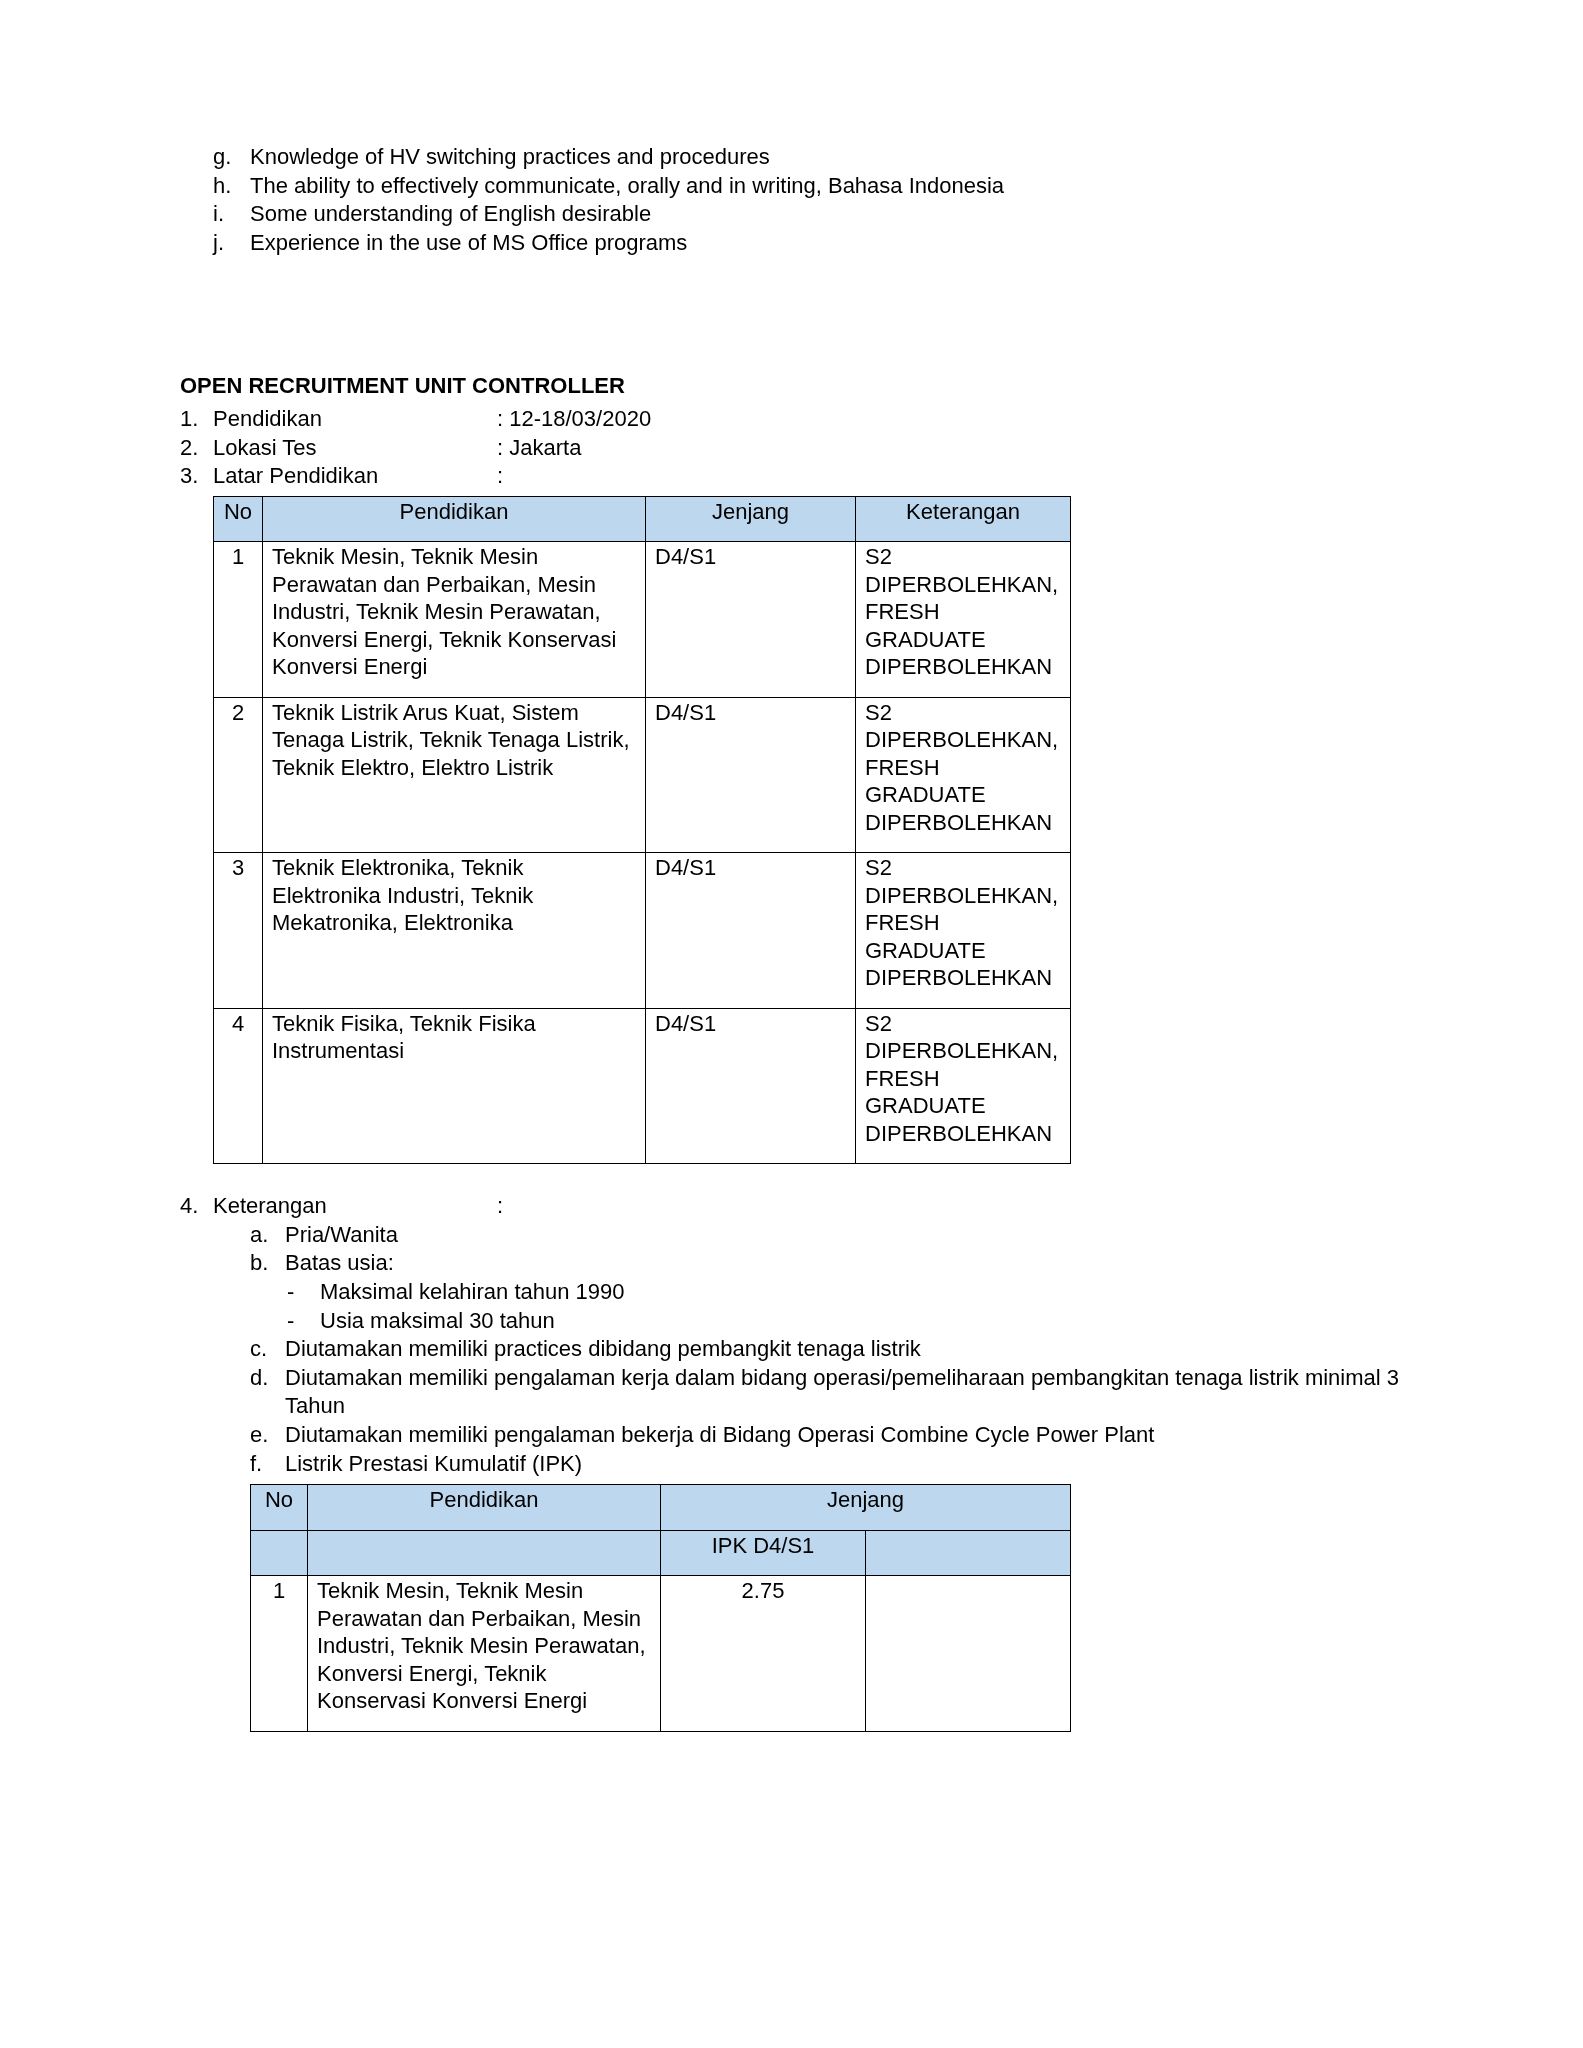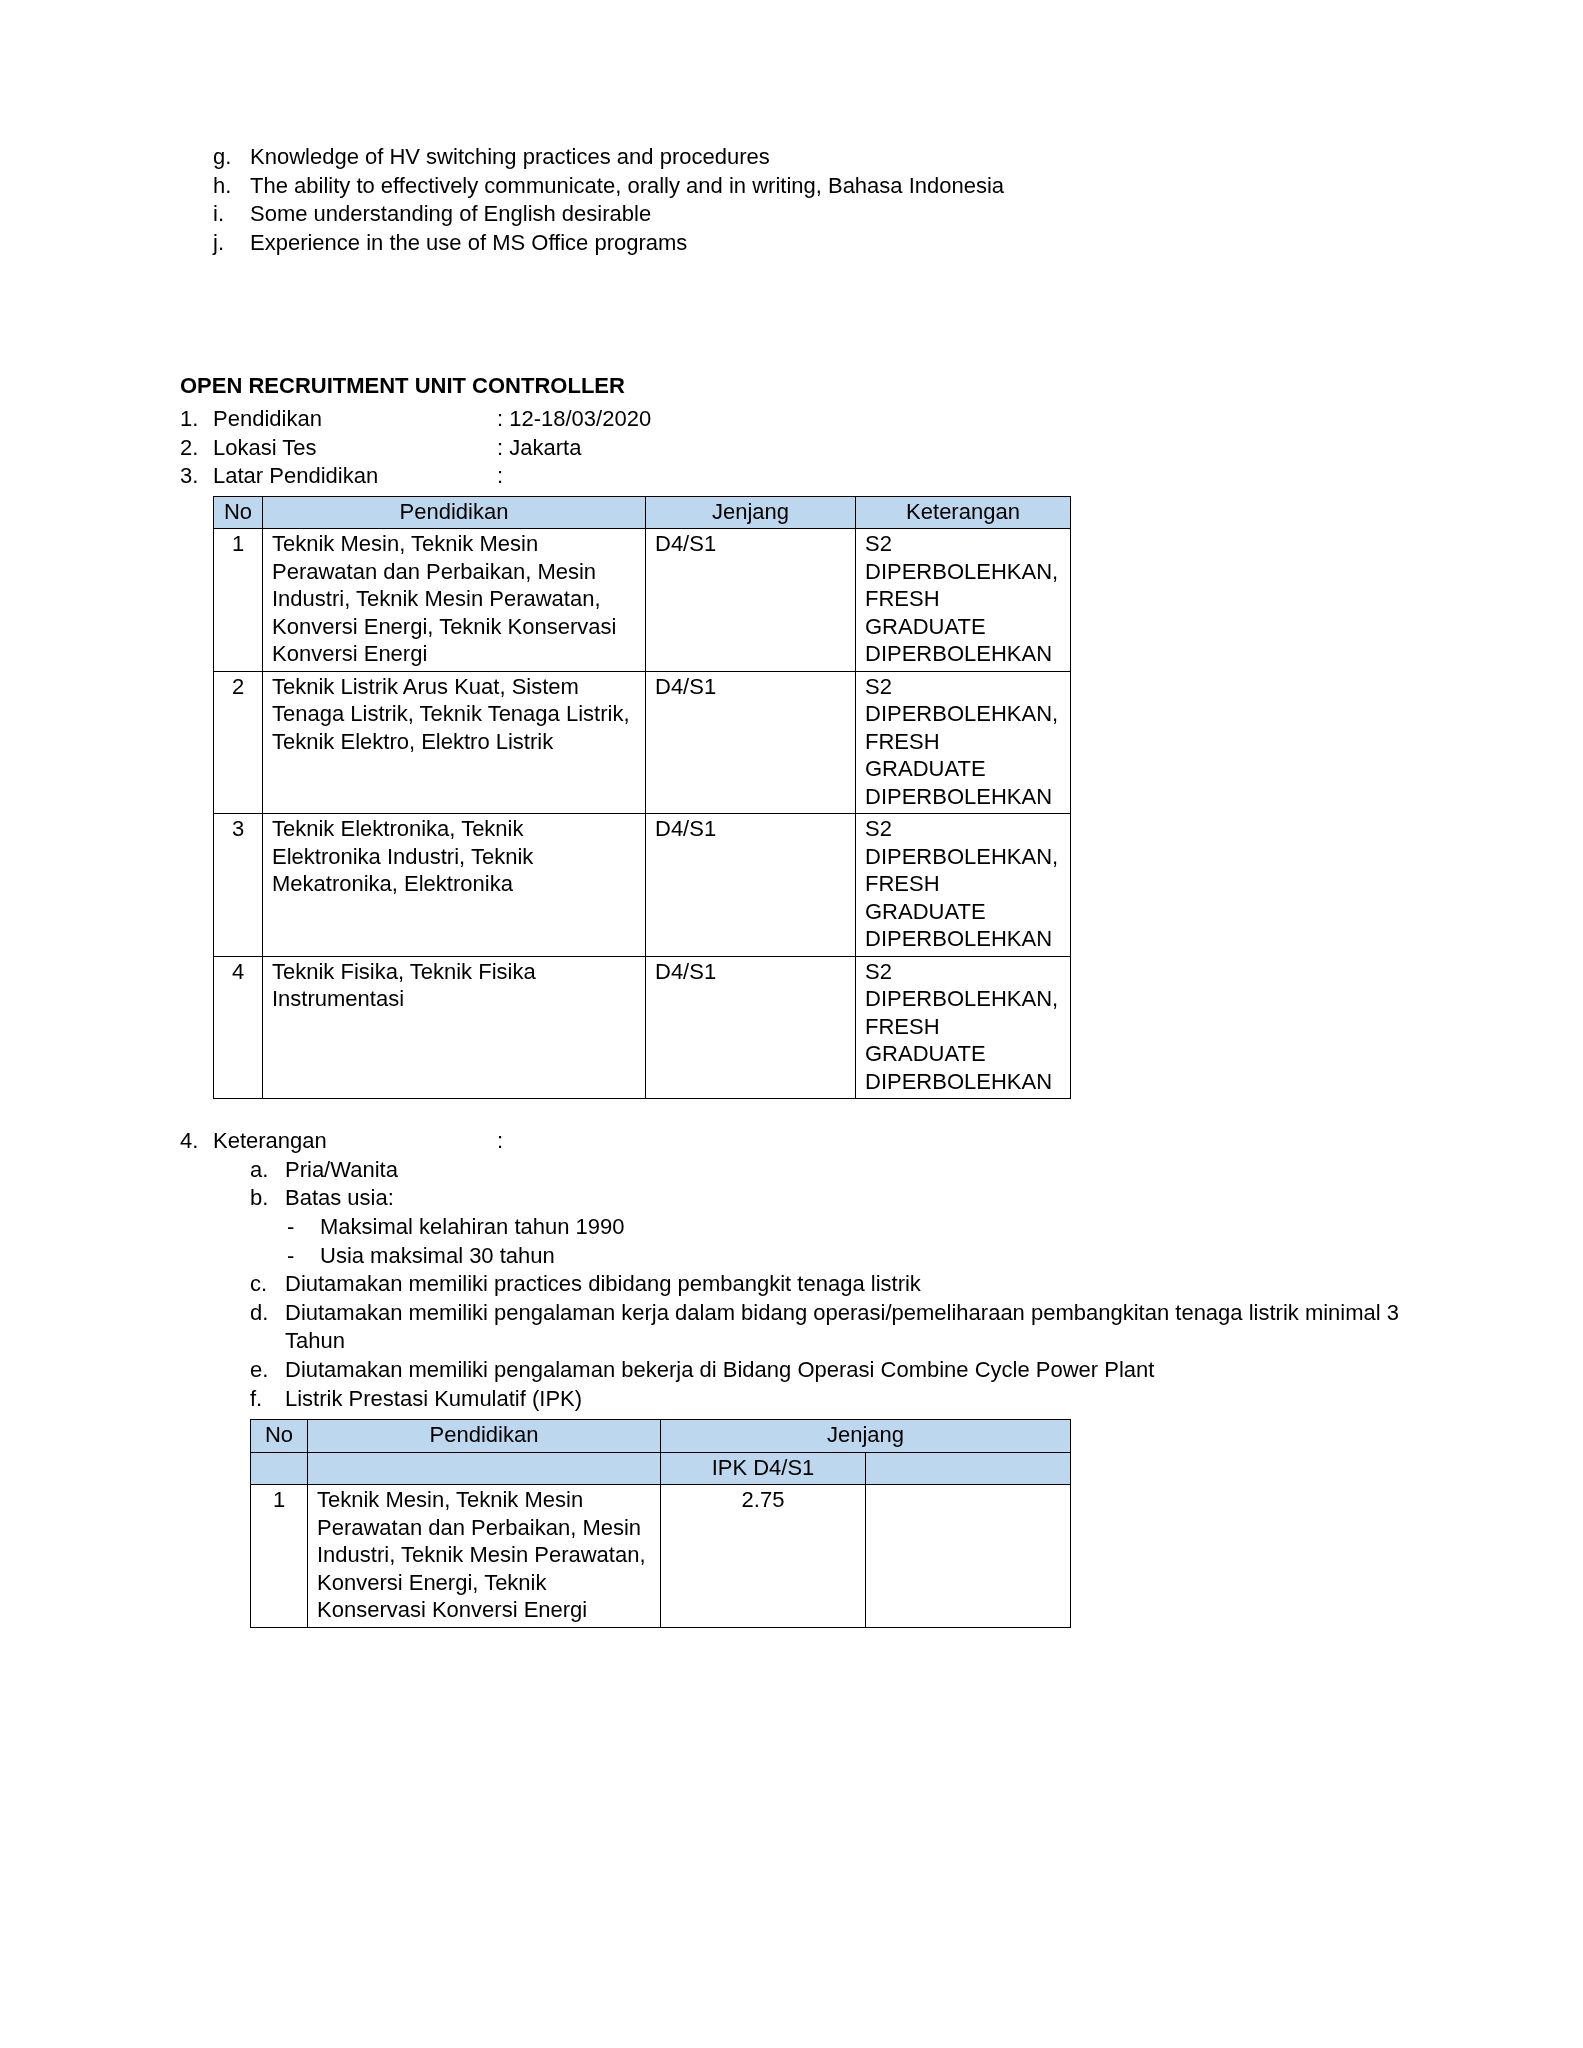--- a/index.html
+++ b/index.html
@@ -44,21 +44,21 @@
   .num-value  { flex: 1; }
 
   
   table.tbl {
     border-collapse: collapse;
     table-layout: fixed;
     font-size: 22px;
   }
   .tbl th, .tbl td {
     border: 1.5px solid #000000;
-    padding: 1px 9px 3px 9px;
+    padding: 1px 9px 16px 9px;
     vertical-align: top;
     text-align: left;
     line-height: 1.25;
     overflow: hidden;
   }
   .tbl th {
     background: #BDD7EE;
     text-align: center;
     font-weight: normal;
   }

